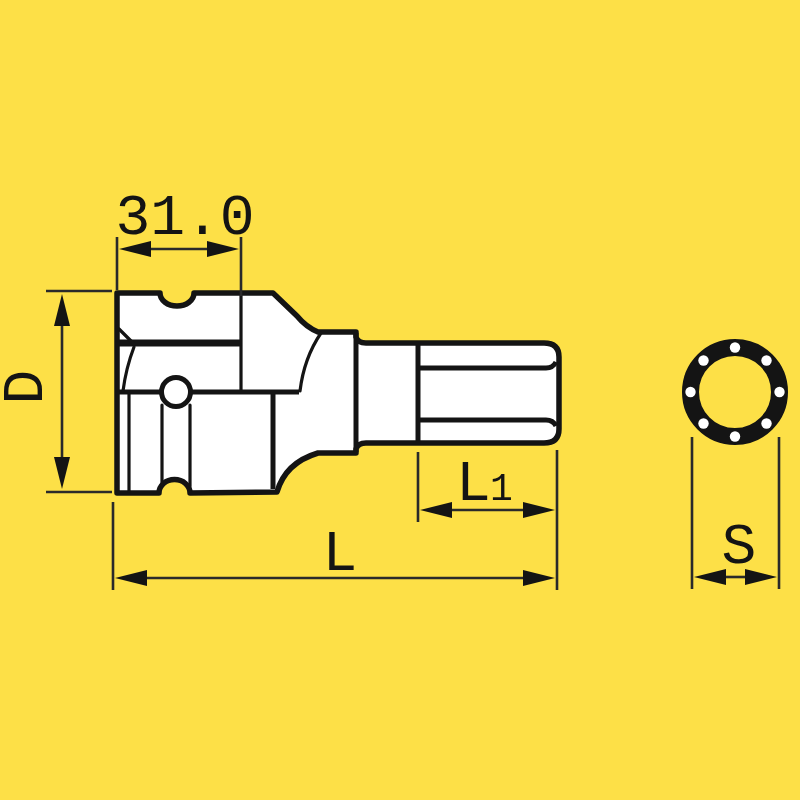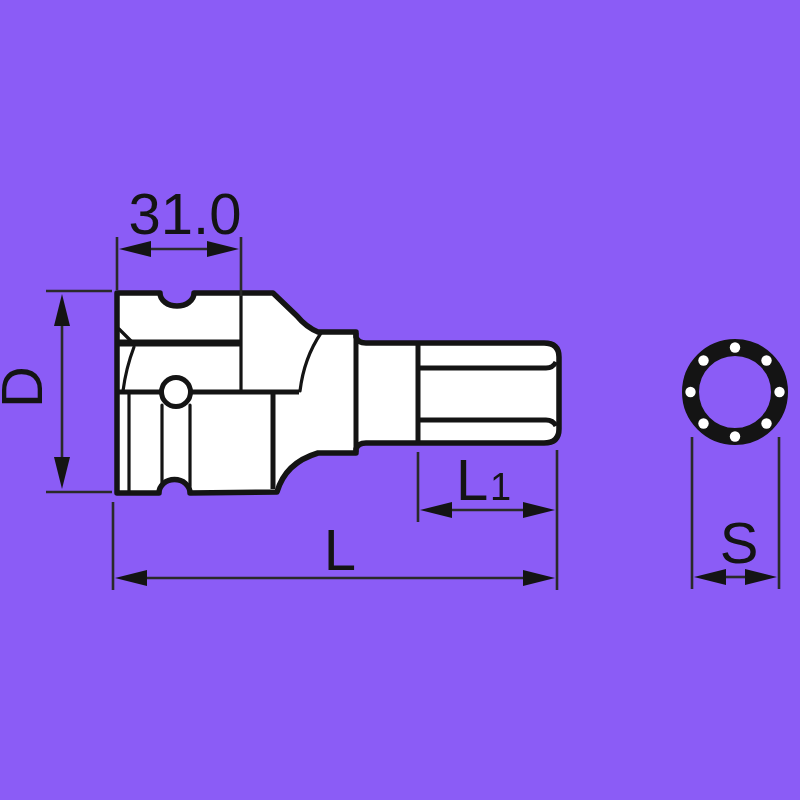--- a/index.html
+++ b/index.html
@@ -1,17 +1,17 @@
 <!DOCTYPE html>
 <html><head>
 <meta charset="utf-8">
 <style>
   html,body{margin:0;padding:0;background:#ffffff;}
-  .page{position:relative;width:800px;height:800px;background:#8b5cf6;overflow:hidden;
-        font-family:Liberation Sans, sans-serif;}
+  .page{position:relative;width:800px;height:800px;background:#fde047;overflow:hidden;
+        font-family:Liberation Mono, monospace;}
   svg{position:absolute;left:0;top:0;}
   .outline{fill:#ffffff;stroke:#141414;stroke-width:5.5;stroke-linejoin:round;}
   .inner-thick{fill:none;stroke:#141414;stroke-width:7;stroke-linecap:butt;}
   .inner-med{fill:none;stroke:#141414;stroke-width:5;stroke-linecap:butt;}
   .inner-thin{fill:none;stroke:#141414;stroke-width:3.2;stroke-linecap:round;}
   .dim{fill:none;stroke:#2a2a2a;stroke-width:2.6;stroke-linecap:butt;}
   .arrow{fill:#141414;stroke:none;}
   .dimtext{fill:#141414;font-size:58px;}
   .dimtext-sub{fill:#141414;font-size:38px;}
   .white-dot{fill:#ffffff;stroke:none;}

